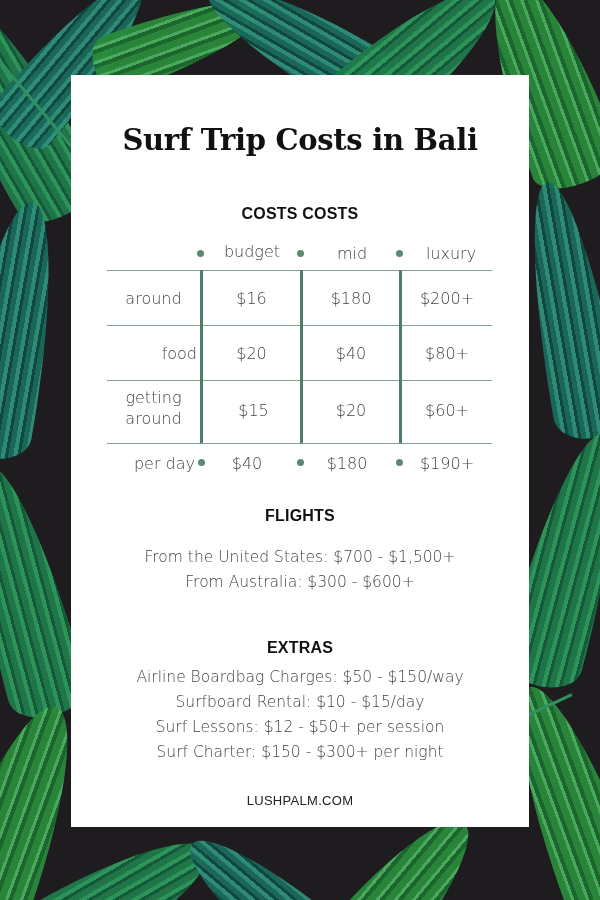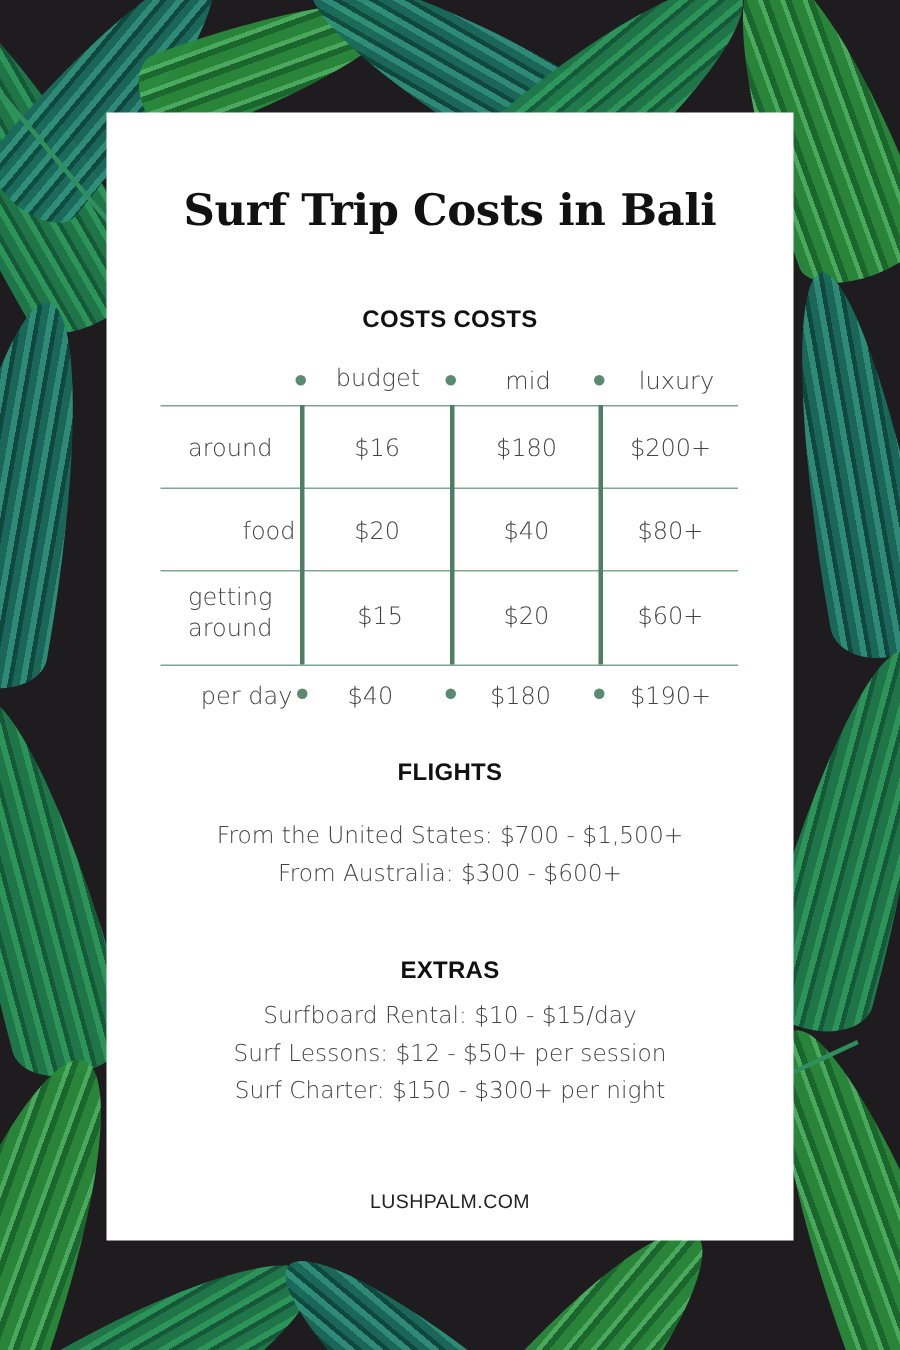--- a/index.html
+++ b/index.html
@@ -123,19 +123,20 @@
   </div>
 
   <div class="section-h" style="top:432px;">FLIGHTS</div>
   <div class="lines" style="top:470px;">
     <div>From the United States: $700 - $1,500+</div>
     <div>From Australia: $300 - $600+</div>
   </div>
 
   <div class="section-h" style="top:564px;">EXTRAS</div>
   <div class="lines" style="top:590px;">
+    <div>Airline Boardbag Charges: $50 - $150/way</div>
     <div>Surfboard Rental: $10 - $15/day</div>
     <div>Surf Lessons: $12 - $50+ per session</div>
     <div>Surf Charter: $150 - $300+ per night</div>
   </div>
 
   <div class="footer">LUSHPALM.COM</div>
 </div>
 
 </body></html>

